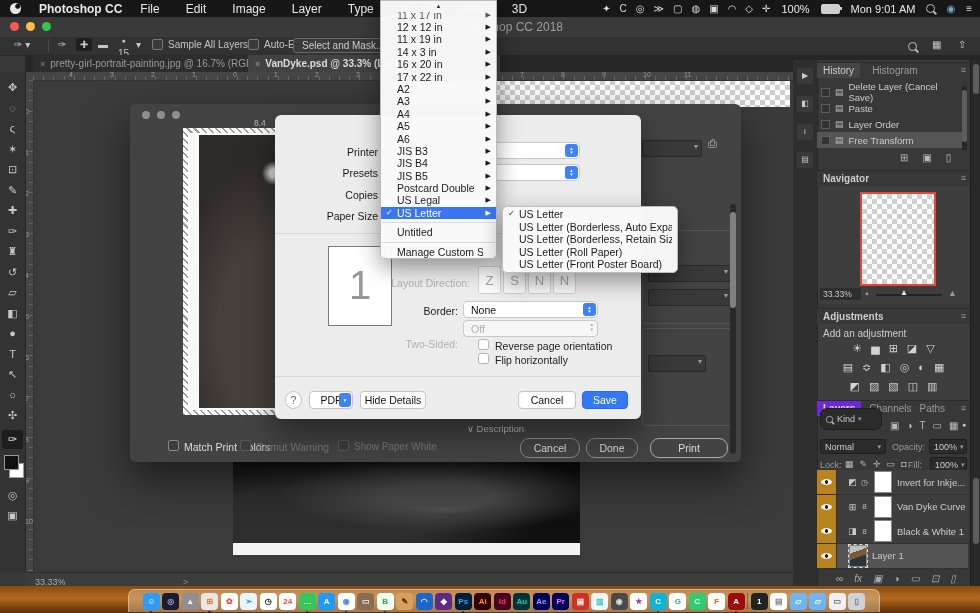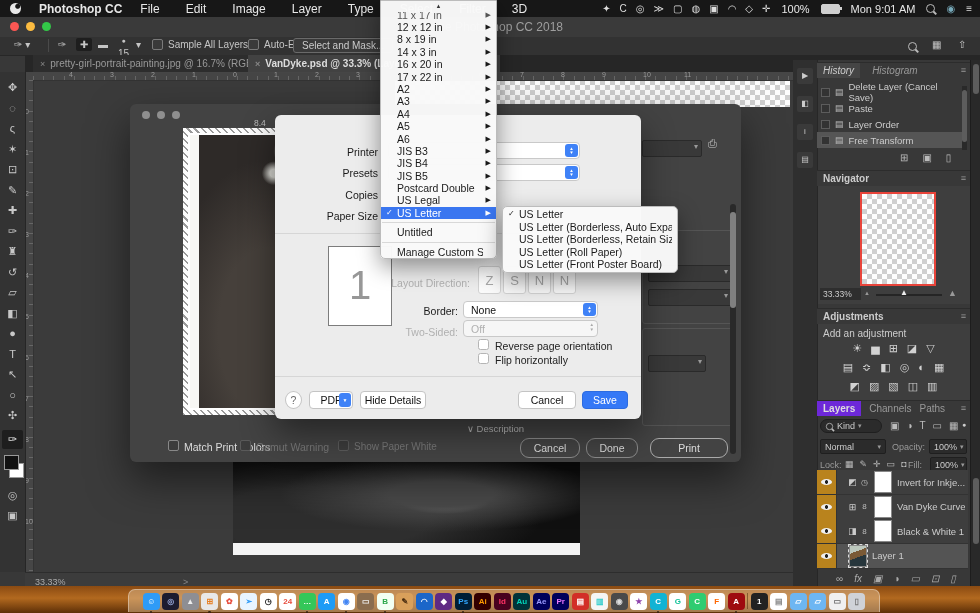--- a/index.html
+++ b/index.html
@@ -277,21 +277,21 @@
 
   <div class="abs panelcol"></div>
   <div class="abs ministrip">
 
   <span class="mini-ic" style="top: 8px;">▶</span>
       <span class="mini-ic" style="top: 36px;">◧</span>
       <span class="mini-ic" style="top: 64px;">i</span>
       <span class="mini-ic" style="top: 92px;">▤</span>
     </div>
 
-  <div class="panel-h" style="top:62px;font-style:italic;">
+  <div class="panel-h" style="top:62px;">
     <span style="background:#454545;height:100%;display:flex;align-items:center;padding:0 6px;margin-left:-6px;">History</span>
     <span style="color:#999;">Histogram</span>
     <span class="pmenu">≡</span>
   </div>
   <div>
 
       <div class="hrow" style="top: 84px;">
         <span class="sq"></span>
         <span class="hico">▤</span>
         <span>Delete Layer (Cancel Save)</span>
@@ -367,21 +367,21 @@
       <span>◫</span>
       <span>▥</span>
     </div>
 
   <div class="panel-h" style="top:400px;gap:8px;">
     <span style="background:#6d28d9;height:100%;display:flex;align-items:center;padding:0 6px;margin-left:-6px;color:#ddd;font-weight:bold;">Layers</span>
     <span style="color:#999;">Channels</span>
     <span style="color:#999;">Paths</span>
     <span class="pmenu">≡</span>
   </div>
-  <div class="darkbox" style="left:820px;top:419px;width:62px;height:14px;border-radius:7px;">
+  <div class="darkbox" style="left:820px;top:408px;width:62px;height:22px;border-radius:7px;">
     <span class="mag" style="transform:scale(.8);"></span>
     <span>Kind</span>
     <span style="font-size:7px;color:#999;">▾</span>
   </div>
   <div class="abs" style="left:890px;top:420px;display:flex;gap:7px;color:#bbb;font-size:10px;z-index:4;">
 
   <span>▣</span>
       <span>◑</span>
       <span>T</span>
       <span>▭</span>
@@ -576,21 +576,21 @@
         <span class="laybtn" style="position:static;">N</span>
       </div>
     <span class="slabel" style="left:105px;top:190px;width:78px;">Border:</span>
     <div class="popup" style="left:188px;top:186px;width:135px;">
       <span>None</span>
       <span class="stepblue">
           <span>▲</span>
           <span>▼</span>
         </span>
     </div>
-    <span class="slabel dis" style="left:105px;top:211px;width:78px;">Two-Sided:</span>
+    <span class="slabel dis" style="left:105px;top:223px;width:78px;">Two-Sided:</span>
     <div class="popup dis" style="left:188px;top:205px;width:135px;">
       <span>Off</span>
       <span class="stepgray">
           <span>▲</span>
           <span>▼</span>
         </span>
     </div>
     <span class="cb" style="left:203px;top:224px;"></span>
     <span class="abs" style="left:220px;top:225px;font-size:10.5px;color:#222;">Reverse page orientation</span>
     <span class="cb" style="left:203px;top:238px;"></span>
@@ -617,21 +617,21 @@
         </div>
 
         <div class="mrow">
           <span class="chk"></span>
           <span class="lbl">12 x 12 in</span>
           <span class="arr">▶</span>
         </div>
 
         <div class="mrow">
           <span class="chk"></span>
-          <span class="lbl">8 x 19 in</span>
+          <span class="lbl">11 x 19 in</span>
           <span class="arr">▶</span>
         </div>
 
         <div class="mrow">
           <span class="chk"></span>
           <span class="lbl">14 x 3 in</span>
           <span class="arr">▶</span>
         </div>
 
         <div class="mrow">

